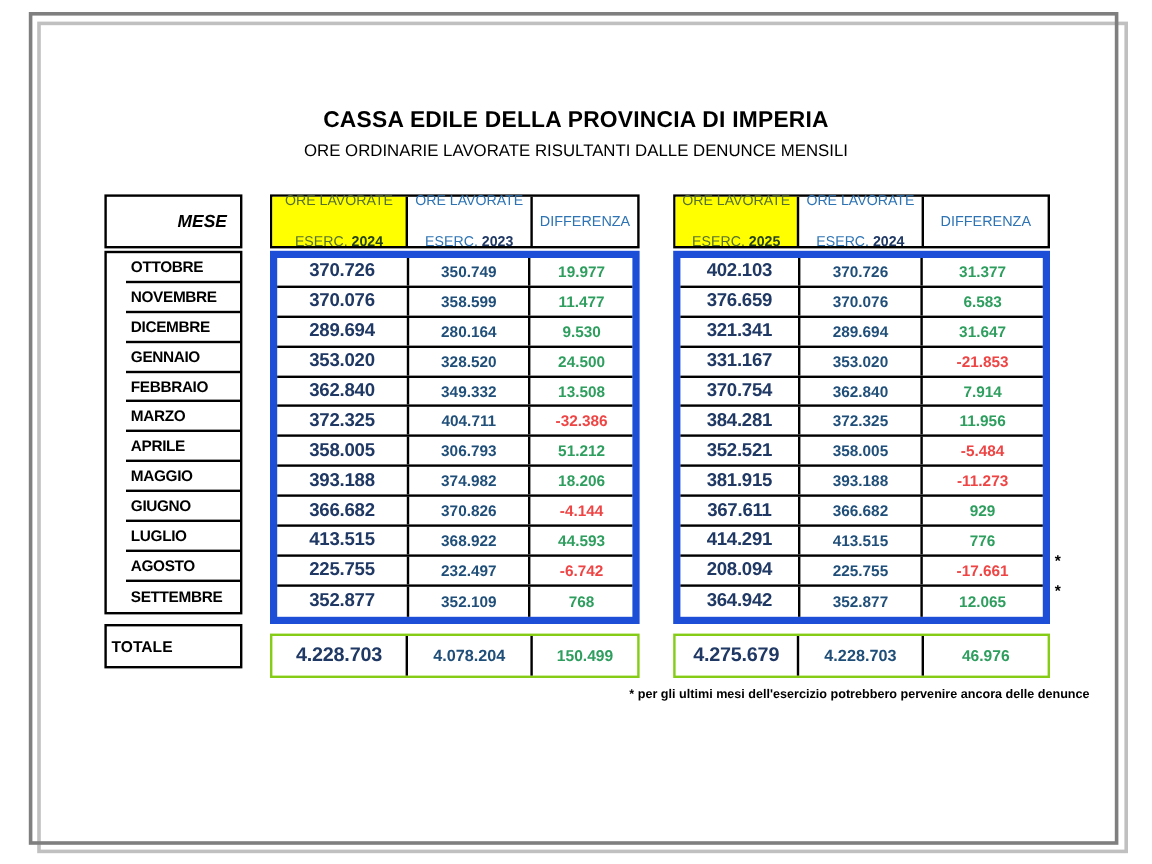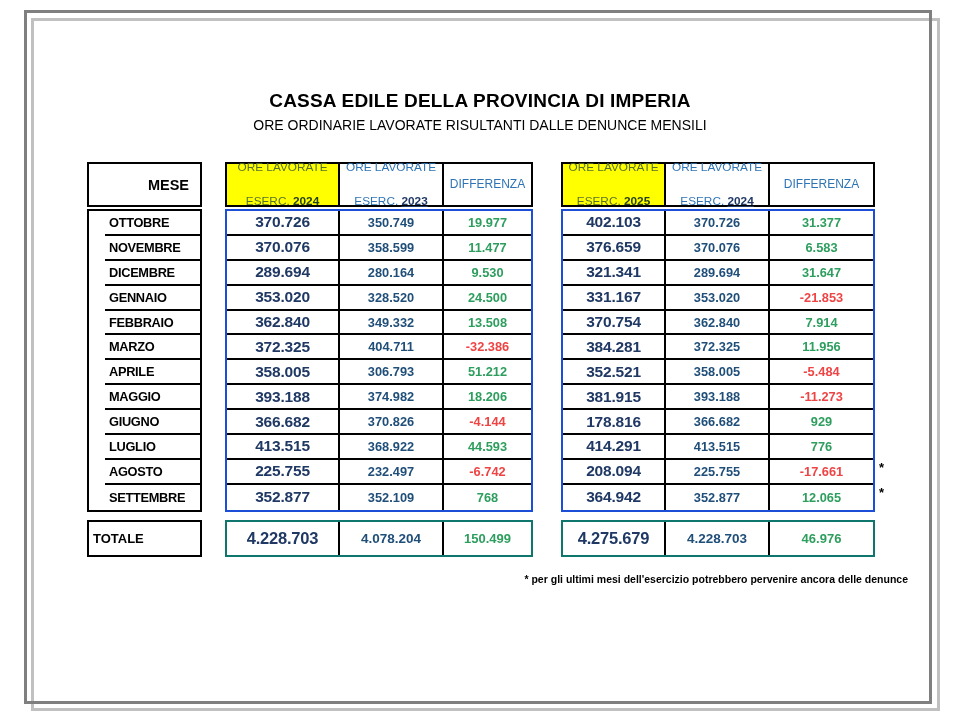--- a/index.html
+++ b/index.html
@@ -16,47 +16,47 @@
 
   .title { position:absolute; left:0; right:0; top:90px; text-align:center;
     font-size:19px; font-weight:bold; letter-spacing:.2px; }
   .subtitle { position:absolute; left:0; right:0; top:117px; text-align:center;
     font-size:14px; }
 
   
   .mese-block { position:absolute; left:87px; top:162px; width:115px; }
   .mese-header { box-sizing:border-box; height:45px; border:2px solid #000;
     display:flex; align-items:center; justify-content:center;
-    font-weight:bold; font-size:14.5px;padding-left:48px; }
+    font-weight:bold; font-style:italic; font-size:14.5px;padding-left:48px; }
   .mese-body { box-sizing:border-box; margin-top:2px; border:2px solid #000;padding-left:16px; }
   .mrow { box-sizing:border-box; height:24.9px; display:flex; align-items:center;
     padding-left:4px; font-weight:bold; font-size:12.8px; letter-spacing:-.3px; }
   .mrow:not(:last-child) { border-bottom:2px solid #000; }
   .mese-total { box-sizing:border-box; margin-top:8px; height:37px; border:2px solid #000;
     display:flex; align-items:center; padding-left:4px; font-weight:bold; font-size:13px; }
 
   
   .dtable { position:absolute; top:162px; }
   .t0 { left:225px; width:308px; }
   .t1 { left:561px; width:314px; }
   .dhead, .dtotal, .drow { display:flex; box-sizing:border-box; }
   .dhead { height:45px; border:2px solid #000; }
-  .dbody { box-sizing:border-box; margin-top:2px; border:2px solid #1d4ed8; }
-  .dtotal { margin-top:8px; height:37px; border:2px solid #0f766e; }
+  .dbody { box-sizing:border-box; margin-top:2px; border:6px solid #1d4ed8; }
+  .dtotal { margin-top:8px; height:37px; border:2px solid #84cc16; }
   .drow { height:24.9px; }
   .drow:not(:last-child) { border-bottom:2px solid #000; }
   .dcell, .hcell { box-sizing:border-box; display:flex; align-items:center; justify-content:center; }
   .dcell:not(:last-child), .hcell:not(:last-child) { border-right:2px solid #000;gap:18px; }
   .t0 .c1 { width:113px; } .t0 .c2 { width:104px; } .t0 .c3 { width:87px; }
   .t1 .c1 { width:103px; } .t1 .c2 { width:104px; } .t1 .c3 { width:103px; }
 
   .hcell { flex-direction:column; text-align:center; line-height:1.3; font-size:11.8px; }
   .hcell .hl2 { white-space:nowrap; }
   .hcell.plain { color:#2e74b5; }
-  .hcell.plain b { color:#1f3864;text-decoration:underline; }
+  .hcell.plain b { color:#1f3864; }
   .hcell.hl { background:#ffff00; color:#55702c; }
   .hcell.hl b { color:#25411b; }
   .hcell.diffh { font-size:12px; color:#2e74b5; }
 
   .v1 { font-size:15.5px; font-weight:bold; color:#1f3864; letter-spacing:-.2px; }
   .v2 { font-size:12.8px; font-weight:bold; color:#1f4e79; }
   .vd { font-size:12.8px; font-weight:bold; color:#2e9e5e; }
   .vd.neg { color:#ef4444; }
   .tv1 { font-size:16.5px; } .tv2 { font-size:13.5px; } .tvd { font-size:13px; }
 
@@ -223,21 +223,21 @@
           <div class="dcell c1 v1">352.521</div>
           <div class="dcell c2 v2">358.005</div>
           <div class="dcell c3 vd diff-val neg">-5.484</div>
         </div>
       <div class="drow">
           <div class="dcell c1 v1">381.915</div>
           <div class="dcell c2 v2">393.188</div>
           <div class="dcell c3 vd diff-val neg">-11.273</div>
         </div>
       <div class="drow">
-          <div class="dcell c1 v1">178.816</div>
+          <div class="dcell c1 v1">367.611</div>
           <div class="dcell c2 v2">366.682</div>
           <div class="dcell c3 vd diff-val">929</div>
         </div>
       <div class="drow">
           <div class="dcell c1 v1">414.291</div>
           <div class="dcell c2 v2">413.515</div>
           <div class="dcell c3 vd diff-val">776</div>
         </div>
       <div class="drow">
           <div class="dcell c1 v1">208.094</div>

